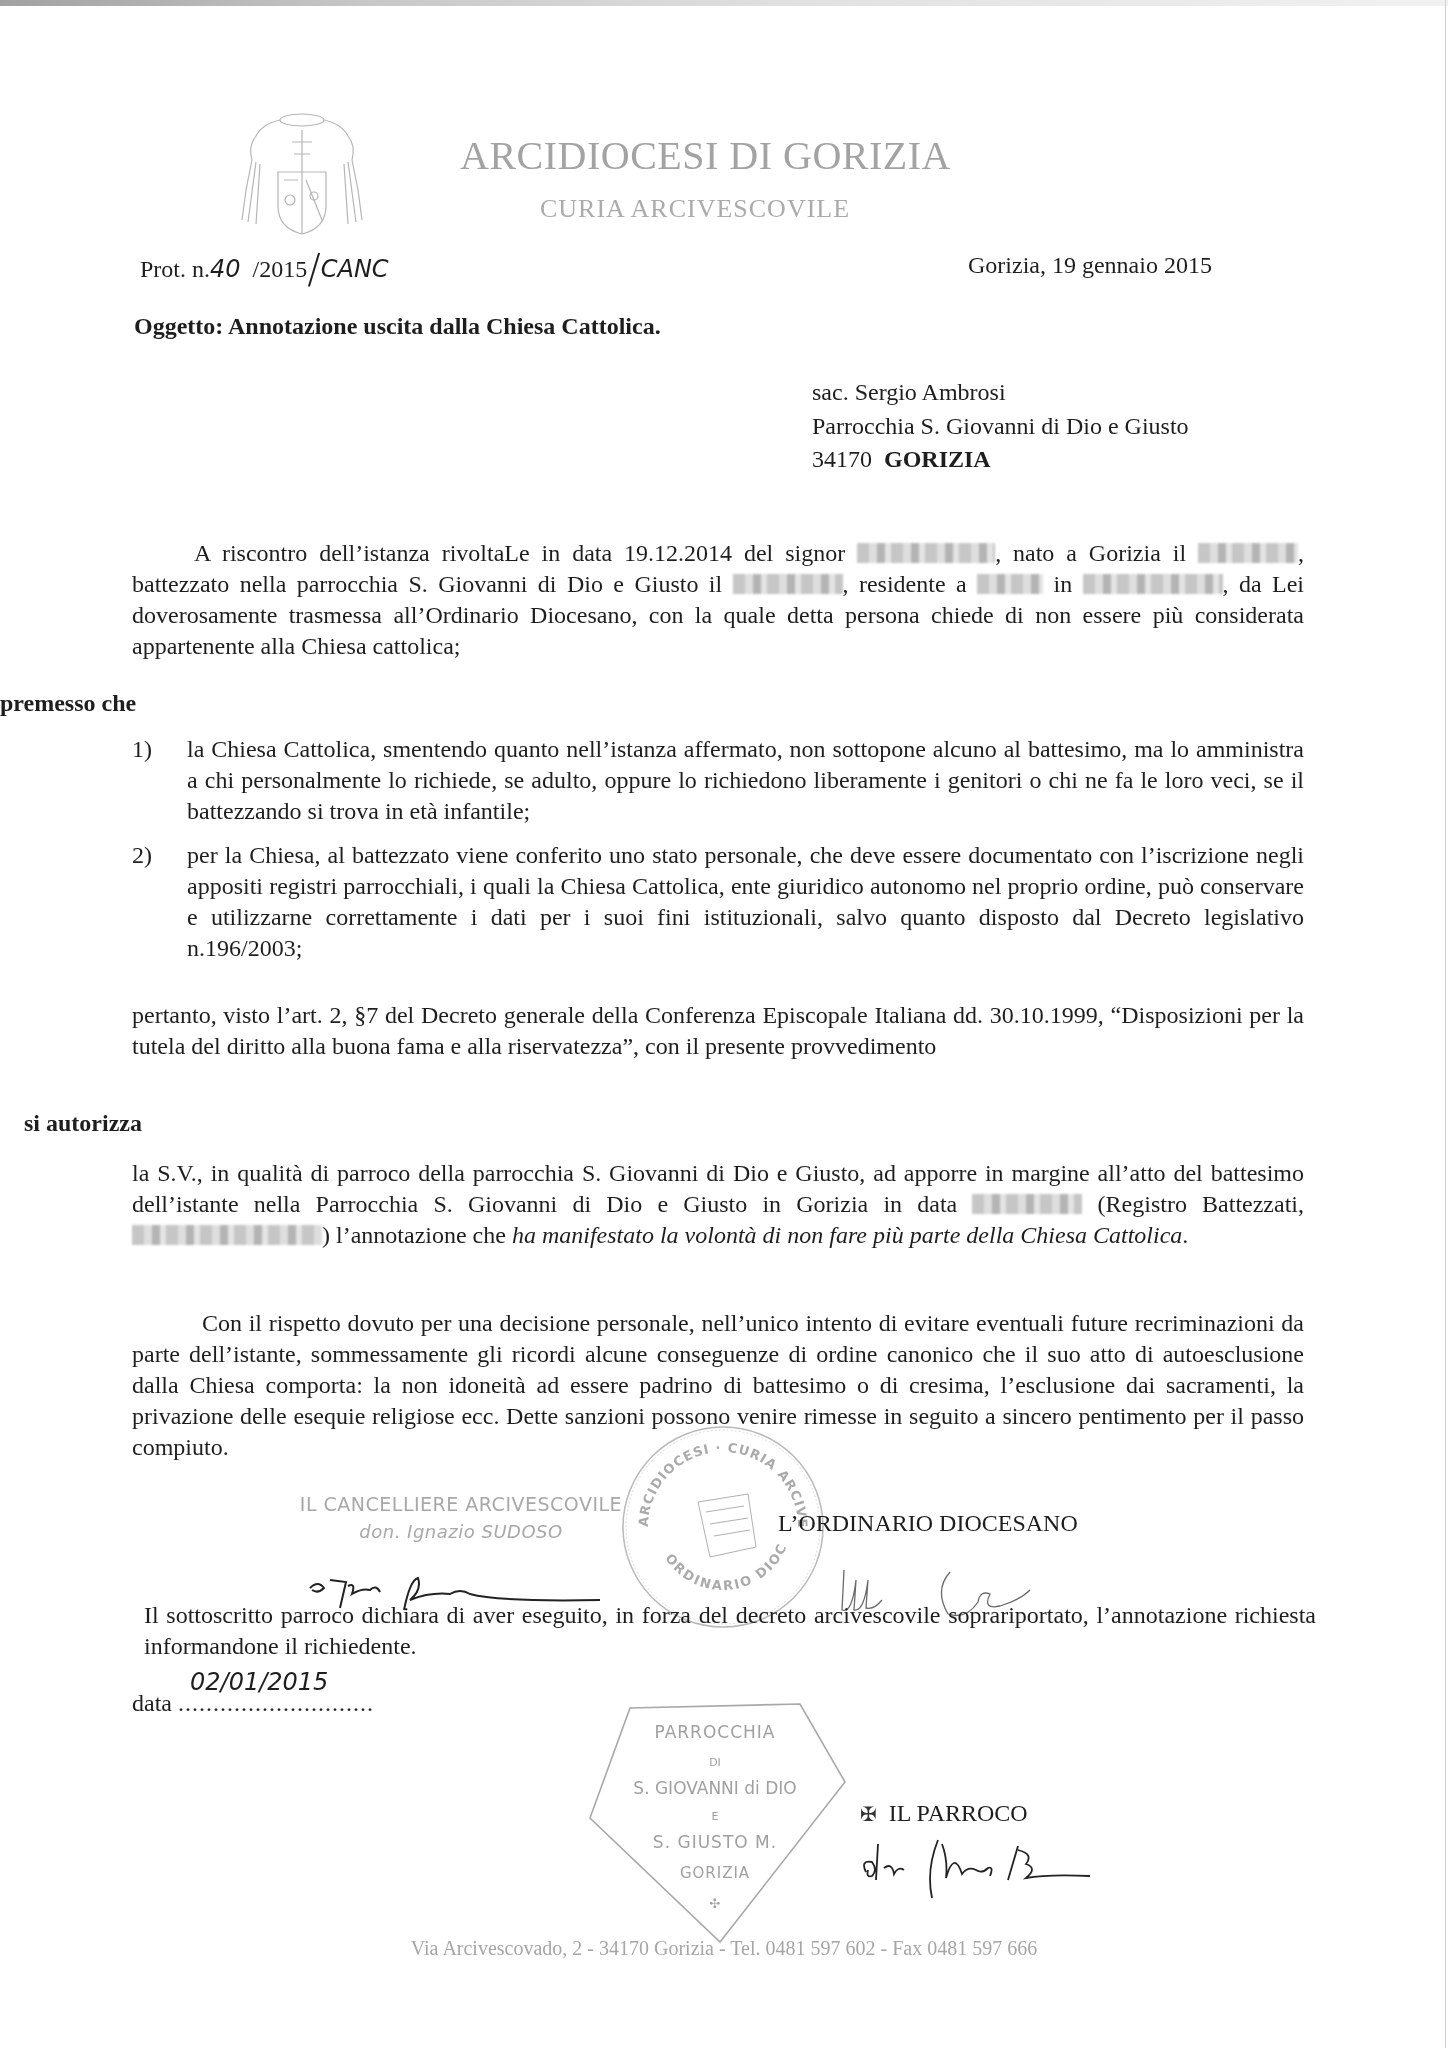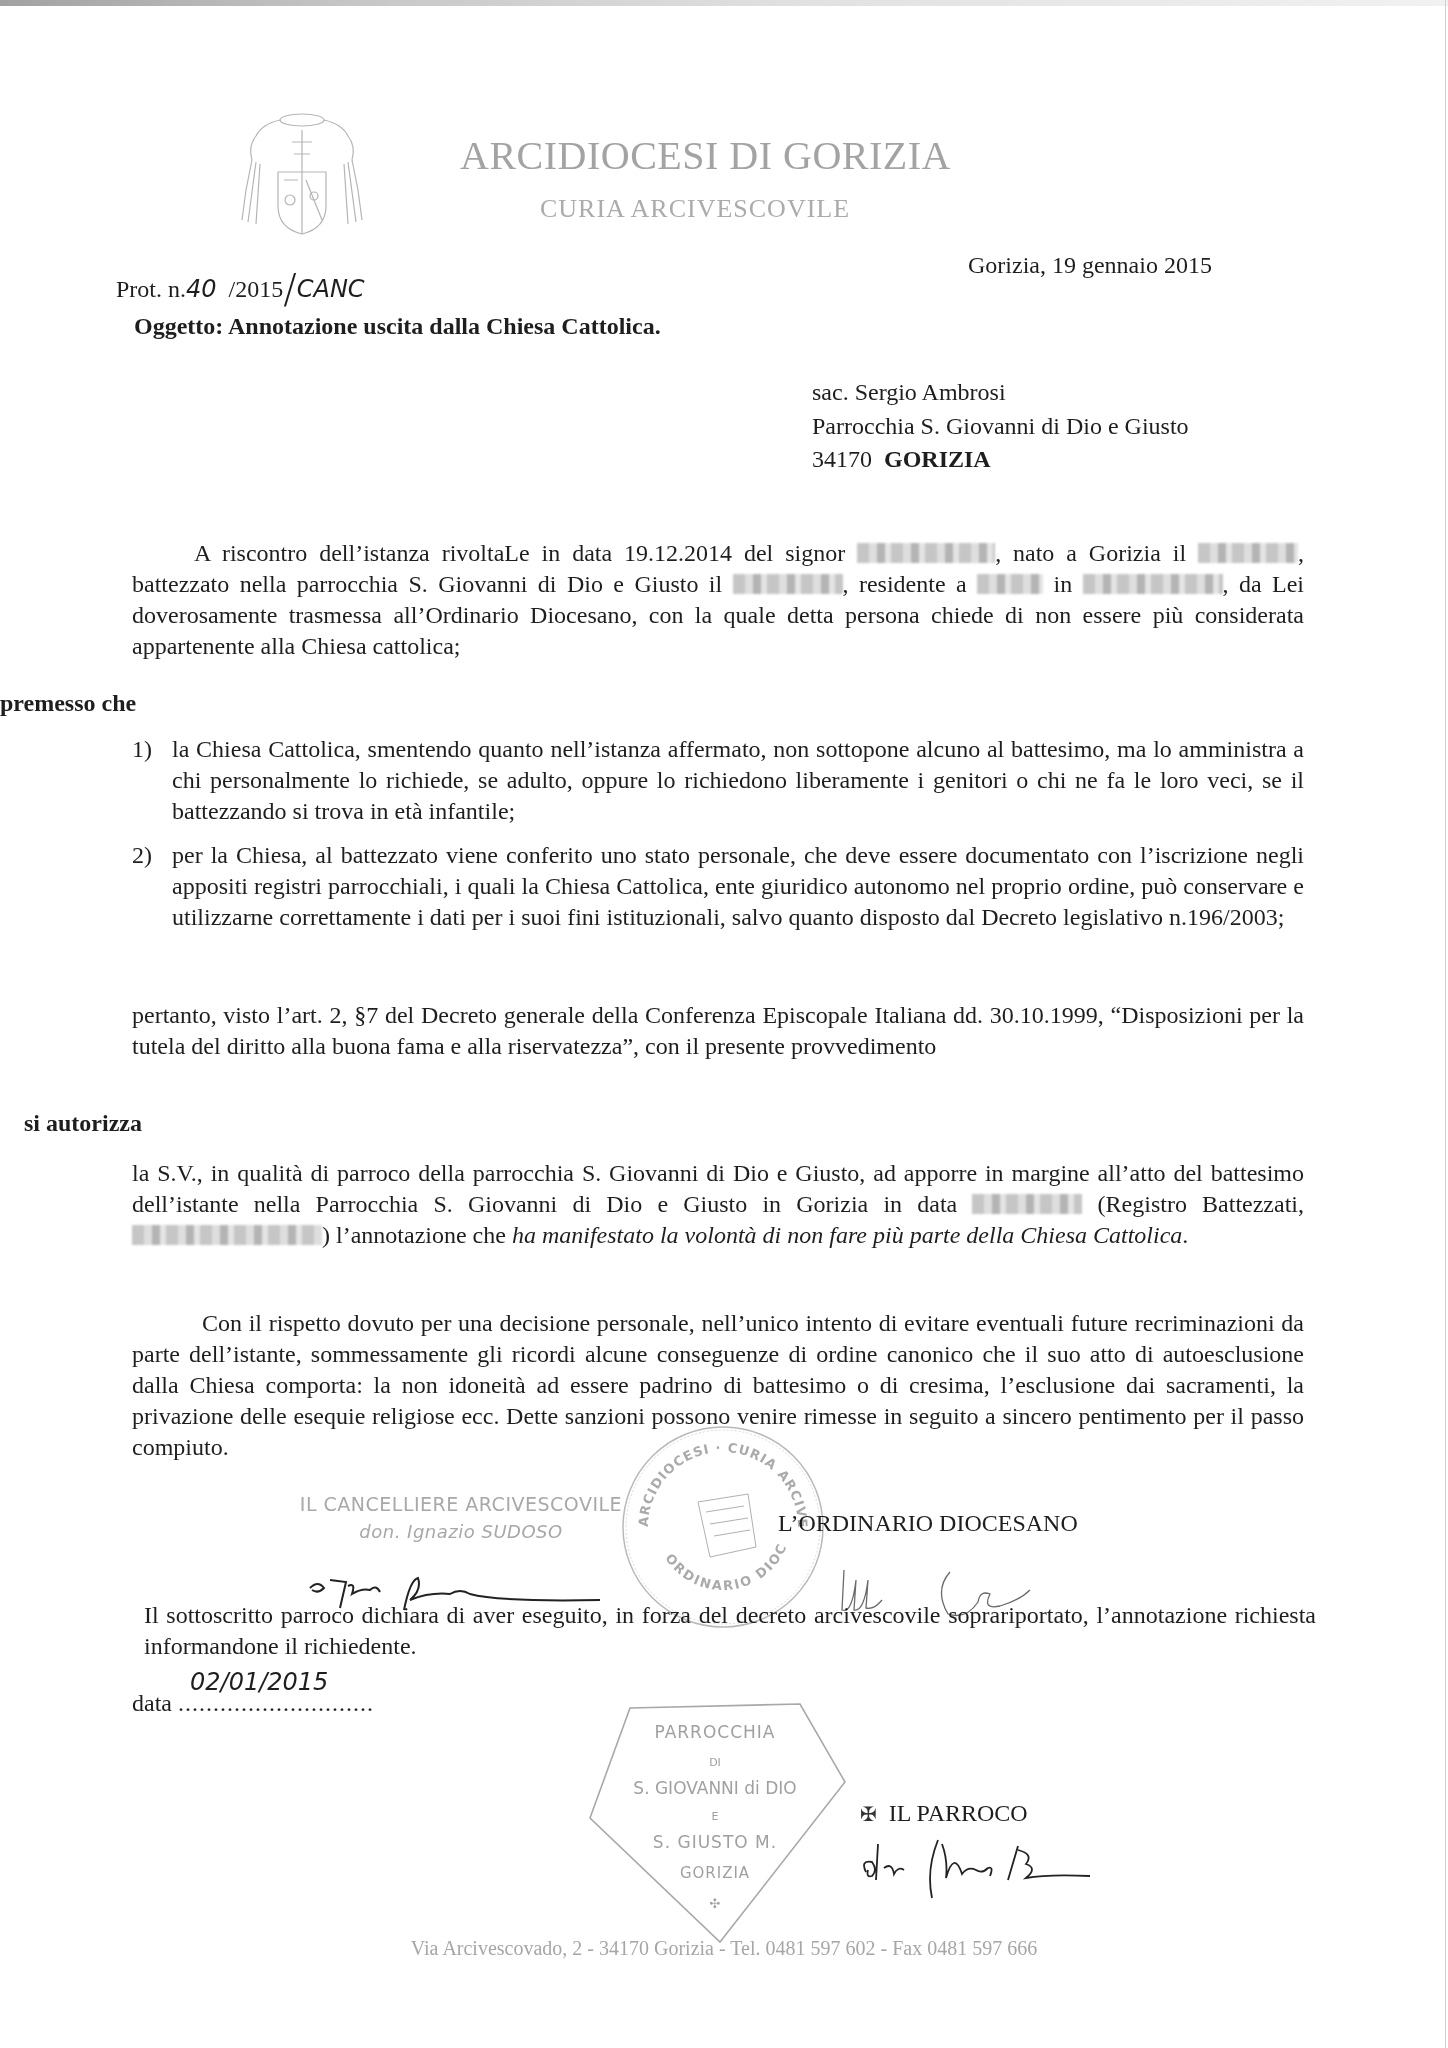--- a/index.html
+++ b/index.html
@@ -10,42 +10,42 @@
   .scan-top { position: absolute; left: 0; top: 0; width: 1448px; height: 6px;
     background: linear-gradient(90deg, #555 0%, #999 25%, #c8c8c8 55%, #e6e6e6 100%); opacity: .55; }
   .scan-right { position: absolute; right: 2px; top: 0; width: 1px; height: 2048px; background: #d0d0d0; }
   .abs { position: absolute; }
 
   
   .crest { left: 232px; top: 110px; width: 140px; height: 128px; }
   .h-title { left: 460px; top: 132px; font-size: 40px; letter-spacing: 0.5px; color: #a3a3a3; white-space: nowrap; }
   .h-sub { left: 540px; top: 194px; font-size: 26px; letter-spacing: 1px; color: #ababab; white-space: nowrap; }
 
-  .prot { left: 116px; top: 246px; font-size: 24px; white-space: nowrap; margin-top: 20px; }
+  .prot { left: 140px; top: 246px; font-size: 24px; white-space: nowrap; }
   .prot .hand { font-family: "DejaVu Sans", sans-serif; font-style: italic; font-size: 24px; }
   .prot .slash { font-family: "DejaVu Sans", sans-serif; font-size: 40px; font-weight: 100; vertical-align: -6px; }
   .date-top { left: 968px; top: 252px; font-size: 24px; white-space: nowrap; }
 
   .subject { left: 134px; top: 313px; font-size: 24px; font-weight: bold; white-space: nowrap; }
 
   .addr { left: 812px; top: 376px; font-size: 24px; line-height: 33.5px; }
   .addr b { font-weight: bold; }
 
   .para { left: 132px; width: 1172px; font-size: 24px; line-height: 31px; text-align: justify; }
   .indent { text-indent: 62px; }
   .center-h { left: 0; width: 1448px; text-align: left; font-size: 24px; font-weight: bold; }
 
   .blur { display: inline-block; height: 20px; vertical-align: -2px;
     background: repeating-linear-gradient(90deg, #c6c6c6 0 12px, #dedede 12px 20px, #b4b4b4 20px 28px, #e4e4e4 28px 34px);
     filter: blur(1.2px); }
 
   .list { left: 132px; width: 1172px; font-size: 24px; line-height: 31px; }
   .li { display: flex; }
   .li .num { width: 40px; flex: none; }
-  .li .txt { flex: 1; text-align: justify; }
+  .li .txt { flex: 1; text-align: justify; margin-left: 15px; }
 
   .it { font-style: italic; }
 
   
   .canc { left: 296px; top: 1490px; width: 330px; text-align: center; color: #a8a8a8;
     font-family: "DejaVu Sans", sans-serif; font-size: 19px; line-height: 28px; letter-spacing: 0.5px; }
   .canc .n { font-style: italic; font-size: 18px; }
   .ordinario { left: 778px; top: 1510px; font-size: 24px; white-space: nowrap; }
   .seal-round { left: 618px; top: 1422px; width: 210px; height: 210px; }
   .sig1 { left: 300px; top: 1560px; width: 330px; height: 60px; }

